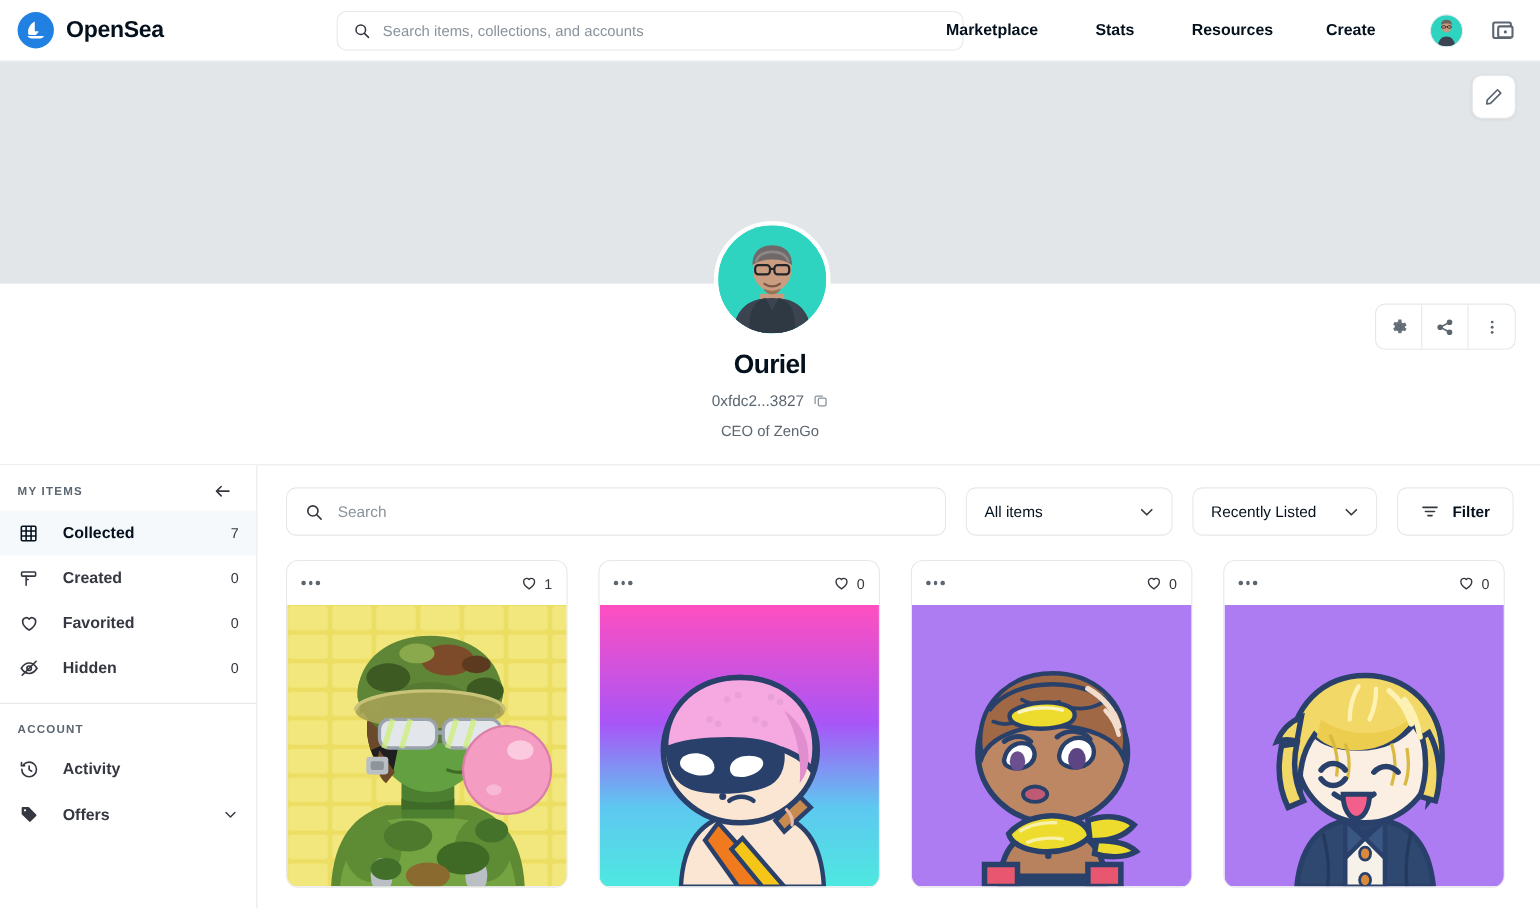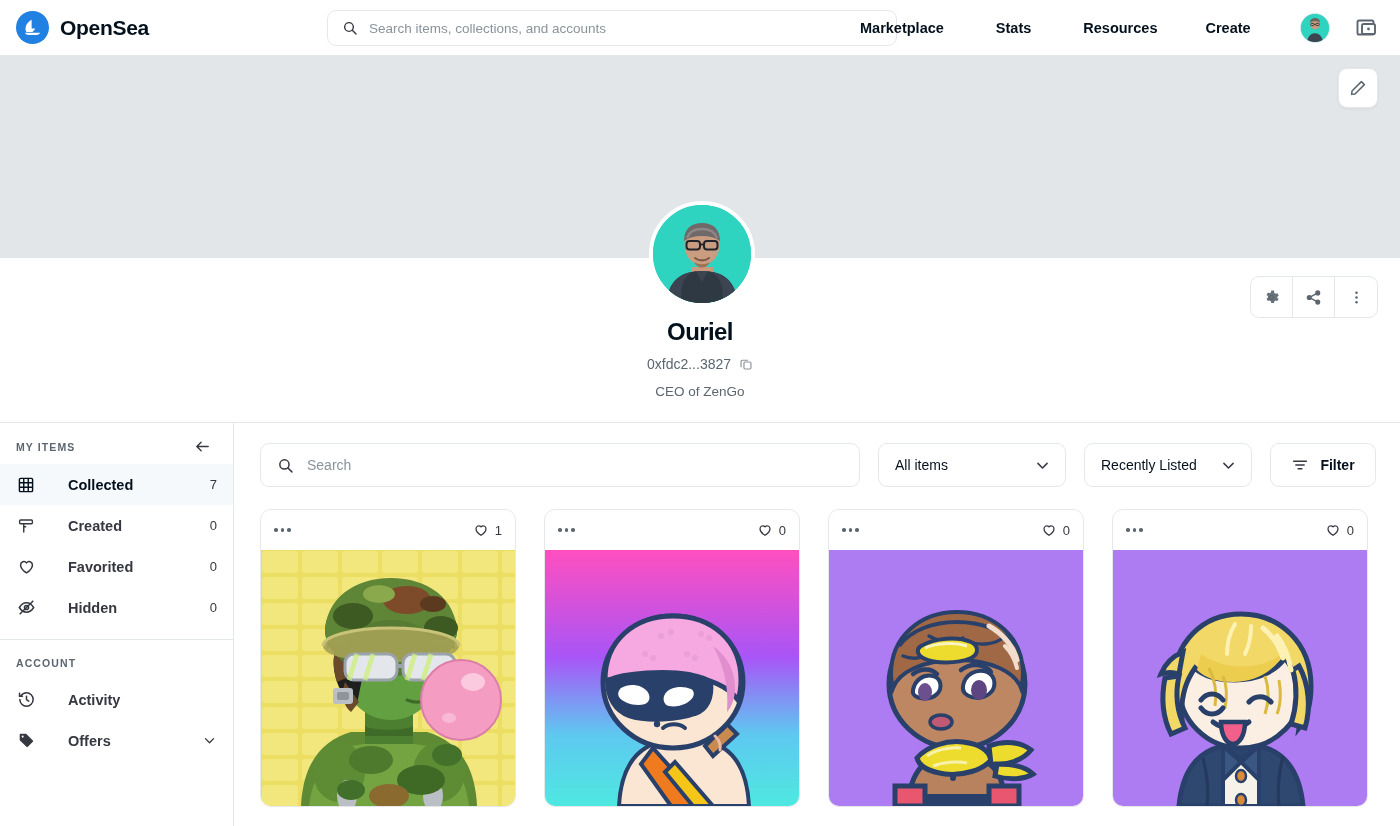--- a/index.html
+++ b/index.html
@@ -25,21 +25,21 @@
     background: #2081e2; position: relative; flex: none;
   }
   .brand-logo svg { position: absolute; left: 6px; top: 6px; }
   .brand-name { font-size: 21px; font-weight: bold; letter-spacing: -.3px; color: #04111d; }
 
   .nav-search {
     position: absolute; left: 306px; top: 10px;
     width: 570px; height: 36px;
     border: 1px solid #e5e8eb; border-radius: 9px;
     background: #fff;
-    display: flex; align-items: center; gap: 11px; padding: 0 14px; margin-left: 21px;
+    display: flex; align-items: center; gap: 11px; padding: 0 14px;
   }
   .nav-search .ph { font-size: 13.5px; color: #8a939b; }
 
   .nav-links { position: absolute; left: 860px; top: 0; height: 56px; display: flex; align-items: center; gap: 0; }
   .nav-link {
     font-size: 14.5px; font-weight: bold; color: #04111d;
     padding: 0 26px 0 0; cursor: pointer; white-space: nowrap;
   }
   .nav-link:nth-child(1) { padding-right: 52px; }
   .nav-link:nth-child(2) { padding-right: 52px; }
@@ -102,21 +102,21 @@
 
   .sidebar { width: 234px; flex: none; border-right: 1px solid #e5e8eb; background: #fff; position: relative; }
   .side-head {
     display: flex; align-items: center; justify-content: space-between;
     padding: 15px 16px 9px 16px;
   }
   .side-head .t { font-size: 10.5px; font-weight: bold; letter-spacing: 1.1px; color: #5b6670; }
   .collapse-btn { cursor: pointer; display: flex; padding-right: 6px; }
 
   .side-item {
-    height: 41px; display: flex; align-items: center; gap: 32px;
+    height: 41px; display: flex; align-items: center; gap: 21px;
     padding: 0 16px; cursor: pointer; font-size: 14.5px; color: #353840;
   }
   .side-item .ico { width: 20px; display: flex; justify-content: center; flex: none; }
   .side-item .lbl { flex: 1; font-weight: bold; }
   .side-item .cnt { font-size: 13px; color: #353840; }
   .side-item.active { background: #f5f9fc; color: #04111d; }
   .side-item.active .lbl { font-weight: bold; }
   .side-item:not(.active) .lbl { font-weight: bold; color: #353840; }
 
   .side-divider { height: 1px; background: #e5e8eb; margin: 11px 0 0 0; }

